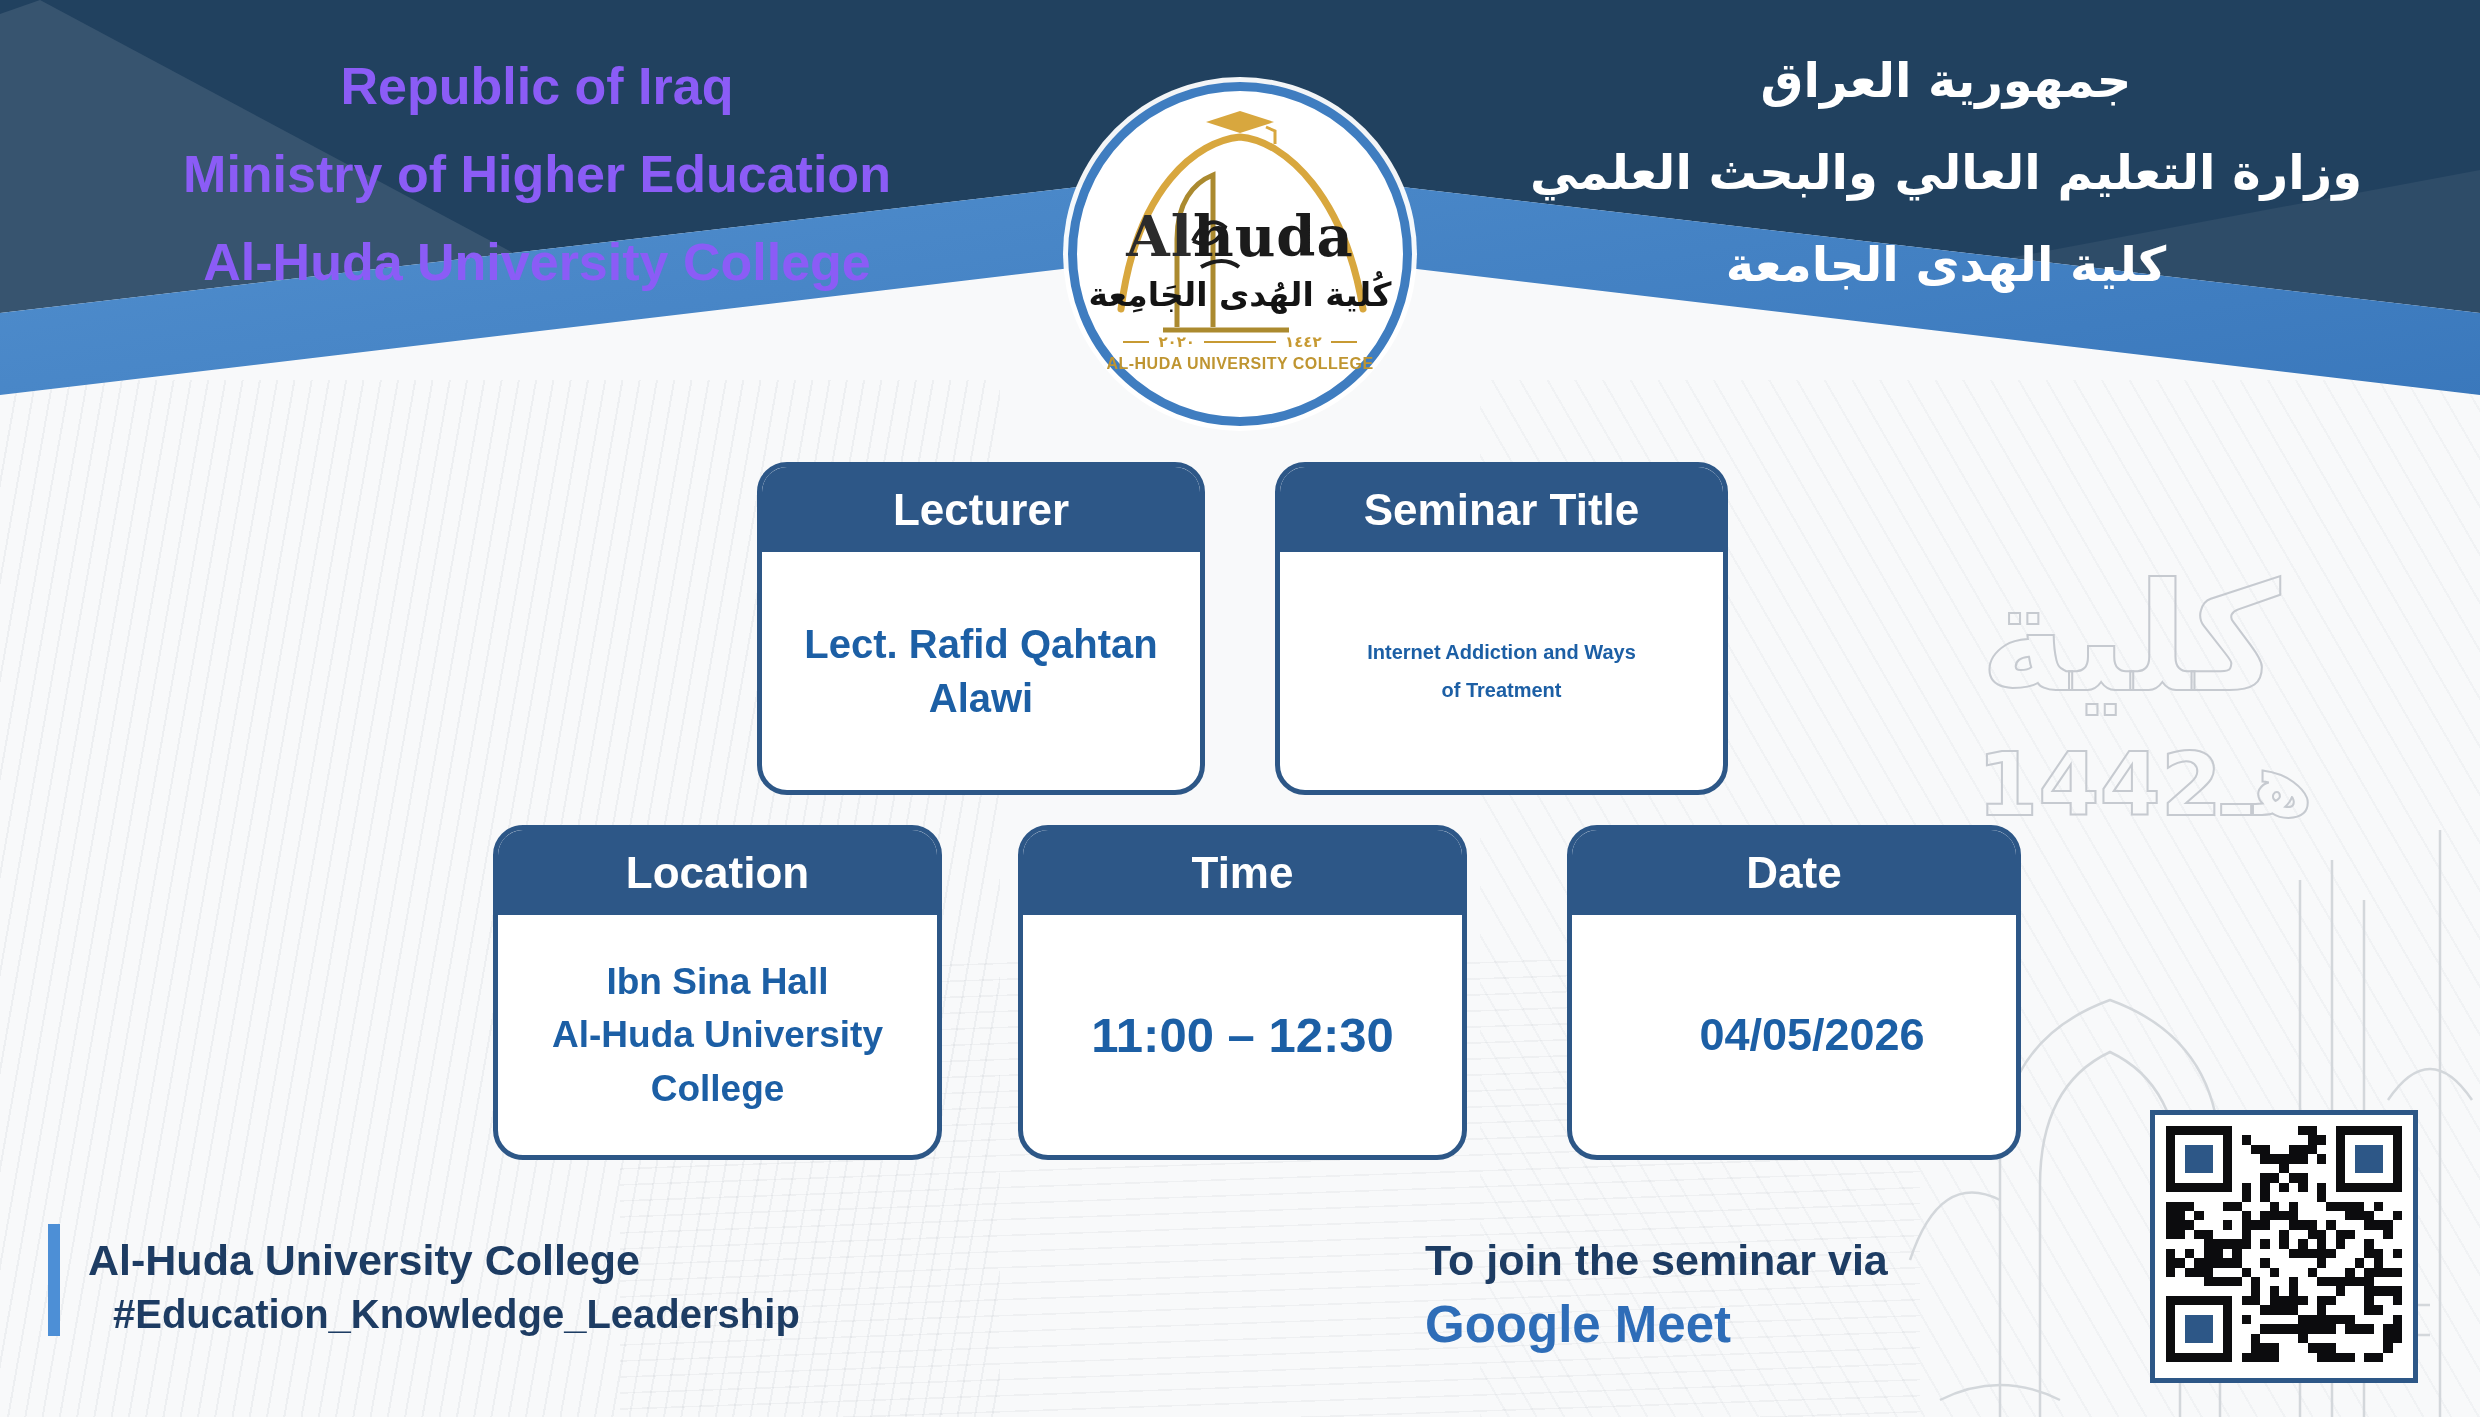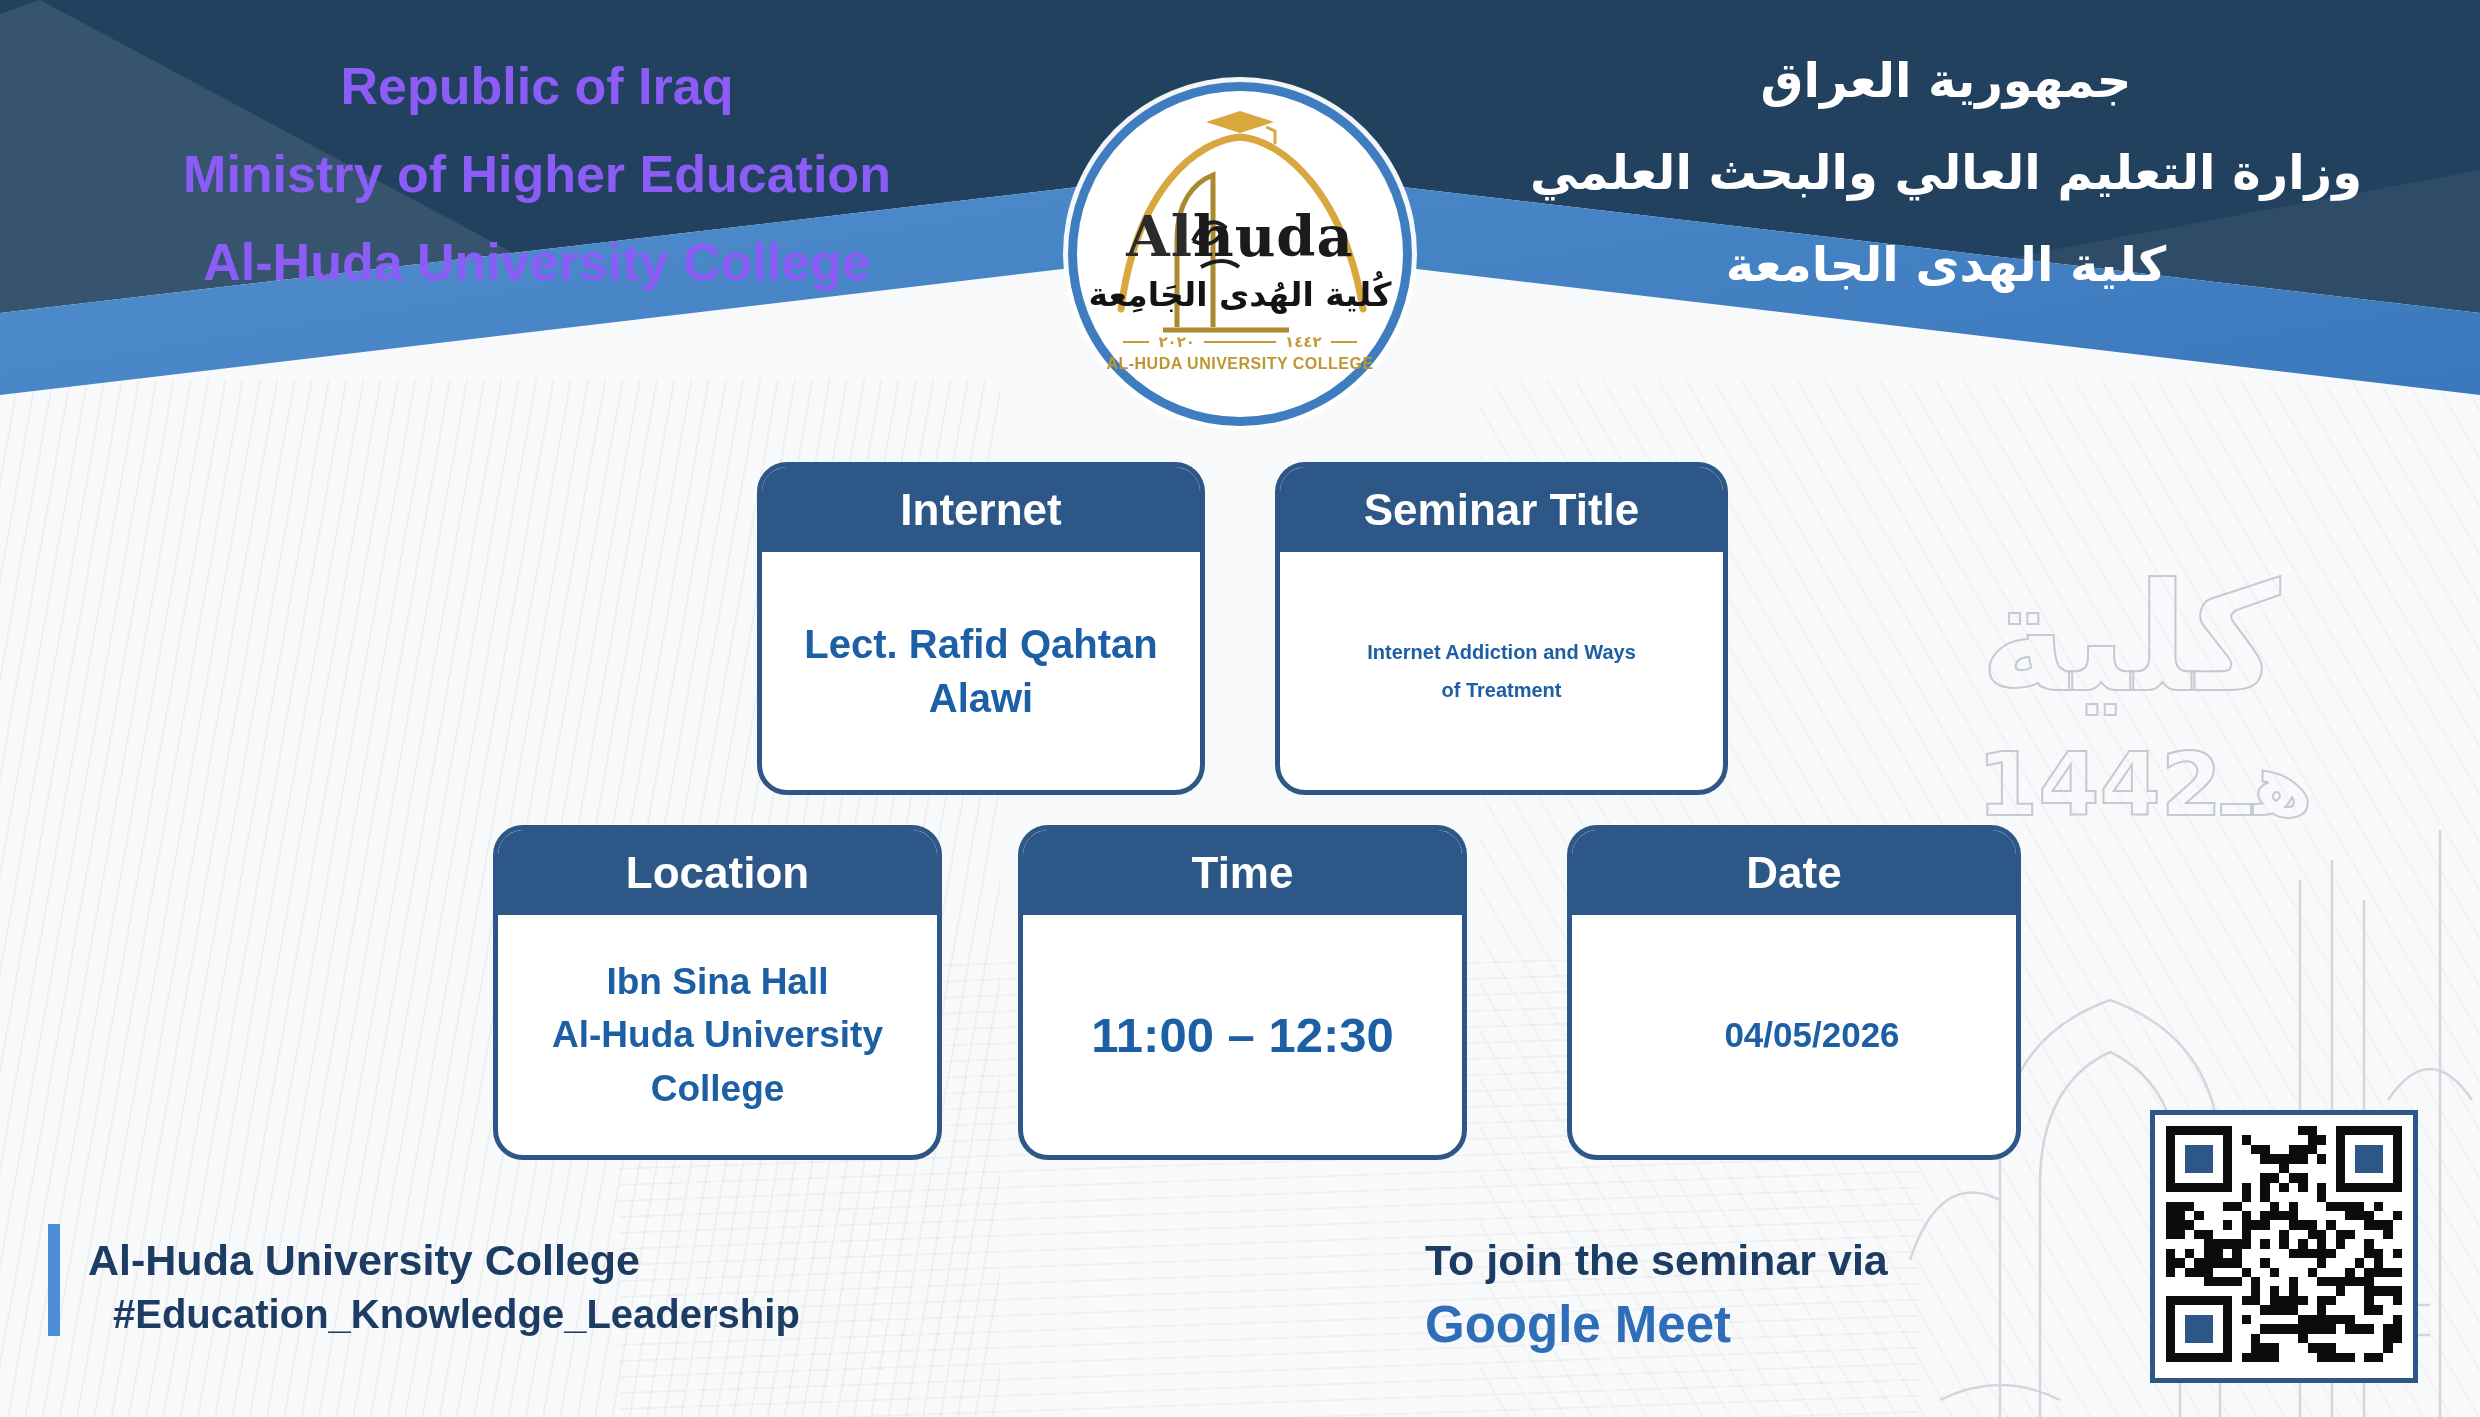--- a/index.html
+++ b/index.html
@@ -53,21 +53,21 @@
     overflow:hidden;box-sizing:border-box;}
   .card-header{height:85px;background:#2d5787;color:#ffffff;font-weight:bold;font-size:44px;
     display:flex;align-items:center;justify-content:center;}
   .card-body{position:absolute;left:0;right:0;top:85px;bottom:0;display:flex;align-items:center;
     justify-content:center;text-align:center;padding:0 16px;}
   .card-value{color:#1c5fa5;font-weight:bold;white-space:pre-line;}
   .v-lect{font-size:40px;line-height:1.35;}
   .v-sem{font-size:20px;line-height:1.9;}
   .v-loc{font-size:37px;line-height:1.45;}
   .v-time{font-size:49px;}
-  .v-date{font-size:35px;margin-left:36px;}
+  .v-date{font-size:45px;margin-left:36px;}
   #card-lecturer{left:757px;top:462px;width:448px;height:333px;}
   #card-seminar {left:1275px;top:462px;width:453px;height:333px;}
   #card-location{left:493px;top:825px;width:449px;height:335px;}
   #card-time    {left:1018px;top:825px;width:449px;height:335px;}
   #card-date    {left:1567px;top:825px;width:454px;height:335px;}
   
   .accent-bar{position:absolute;left:48px;top:1224px;width:12px;height:112px;background:#4d8fd6;}
   .footer-org{position:absolute;left:88px;top:1236px;width:900px;color:#1d3c63;
     font-weight:bold;font-size:43px;}
   .footer-tag{position:absolute;left:88px;top:1292px;width:900px;color:#1d3c63;
@@ -145,21 +145,21 @@
         <span>٢٠٢٠</span>
         <span class="dash dash-l"></span>
         <span>١٤٤٢</span>
         <span class="dash dash-s"></span>
       </div>
       <div class="logo-caption">AL-HUDA UNIVERSITY COLLEGE</div>
     </div>
   </div>
 
   <div class="card" id="card-lecturer">
-    <div class="card-header">Internet</div>
+    <div class="card-header">Lecturer</div>
     <div class="card-body">
       <div class="card-value v-lect">Lect. Rafid Qahtan
 Alawi</div>
     </div>
   </div>
 
   <div class="card" id="card-seminar">
     <div class="card-header">Seminar Title</div>
     <div class="card-body">
       <div class="card-value v-sem">Internet Addiction and Ways

